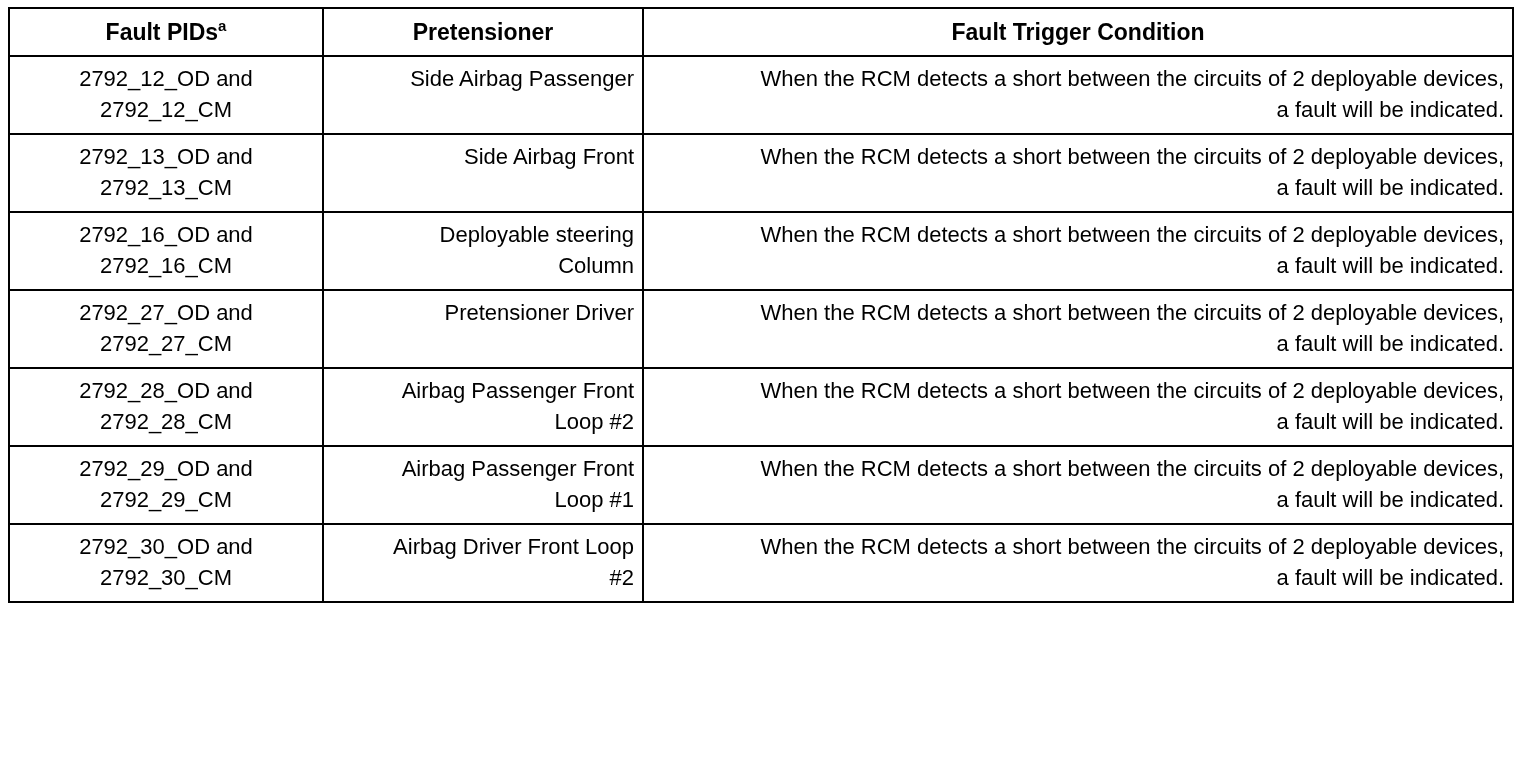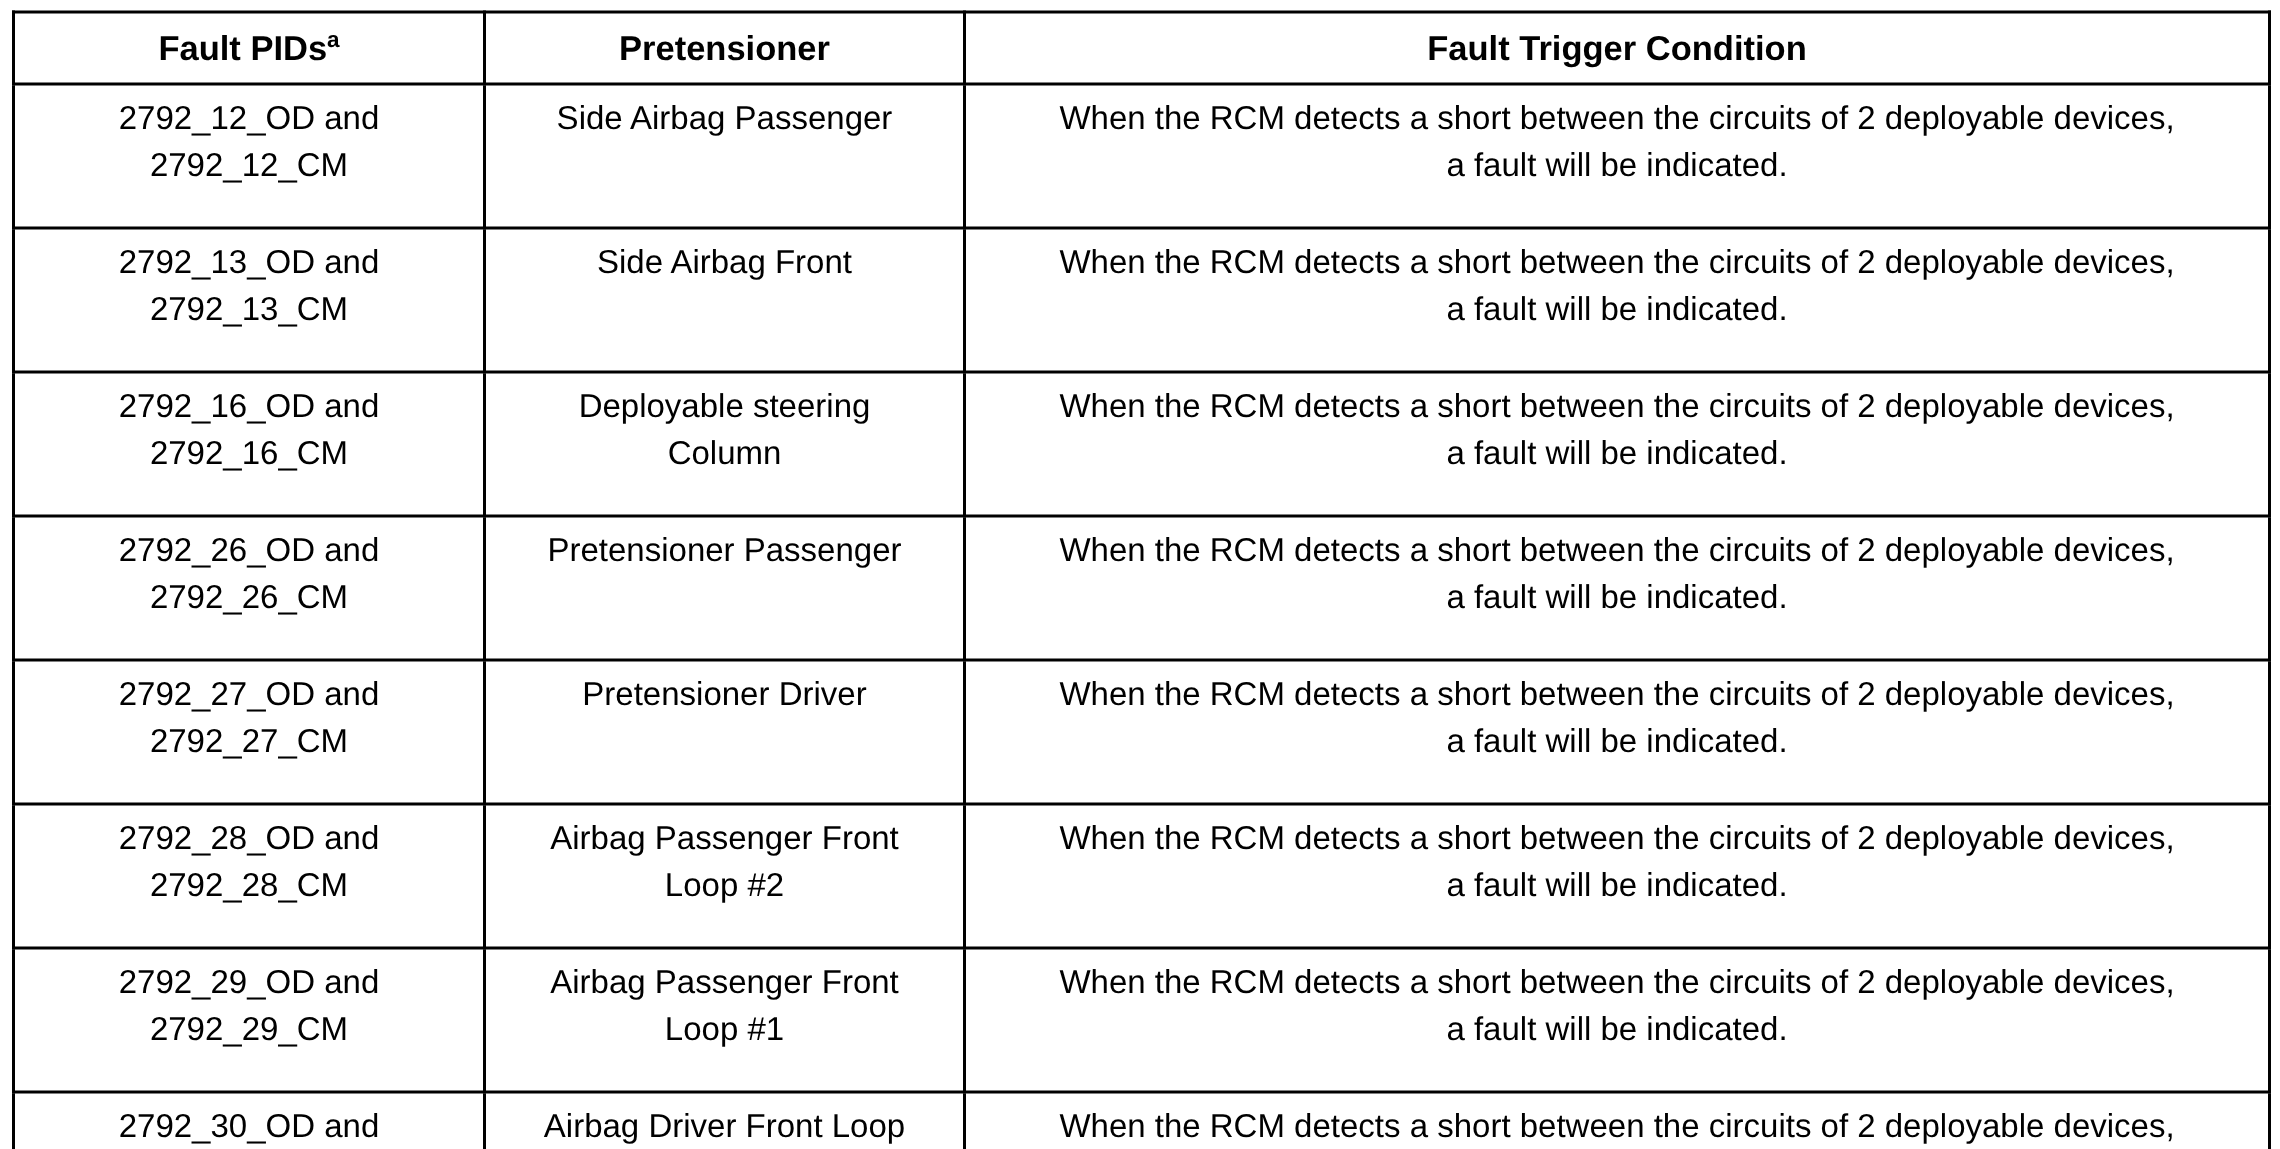--- a/index.html
+++ b/index.html
@@ -34,36 +34,36 @@
     padding: 9px 6px;
     height: 28px;
     box-sizing: content-box;
   }
   table.fault-table th sup {
     font-size: 15px;
     vertical-align: super;
     line-height: 0;
   }
   table.fault-table tbody tr {
-    height: 96px;
+    height: 78px;
   }
   table.fault-table td {
     font-size: 22px;
     line-height: 31px;
     vertical-align: top;
     padding: 6px 8px 6px 8px;
     white-space: pre-line;
     box-sizing: border-box;
   }
   td.cell-pid {
     text-align: center;
   }
   td.cell-desc,
   td.cell-cond {
-    text-align: center;
+    text-align: right;
     border-radius: 28px;
   }
   col.col-pid  { width: 314px; }
   col.col-desc { width: 320px; }
   col.col-cond { width: 870px; }
 </style>
 </head>
 <body>
 
 <table class="fault-table">
@@ -96,27 +96,20 @@
     </tr>
     <tr>
       <td class="cell-pid">2792_16_OD and
 2792_16_CM</td>
       <td class="cell-desc">Deployable steering
 Column</td>
       <td class="cell-cond">When the RCM detects a short between the circuits of 2 deployable devices,
 a fault will be indicated.</td>
     </tr>
     <tr>
-      <td class="cell-pid">2792_26_OD and
-2792_26_CM</td>
-      <td class="cell-desc">Pretensioner Passenger</td>
-      <td class="cell-cond">When the RCM detects a short between the circuits of 2 deployable devices,
-a fault will be indicated.</td>
-    </tr>
-    <tr>
       <td class="cell-pid">2792_27_OD and
 2792_27_CM</td>
       <td class="cell-desc">Pretensioner Driver</td>
       <td class="cell-cond">When the RCM detects a short between the circuits of 2 deployable devices,
 a fault will be indicated.</td>
     </tr>
     <tr>
       <td class="cell-pid">2792_28_OD and
 2792_28_CM</td>
       <td class="cell-desc">Airbag Passenger Front

